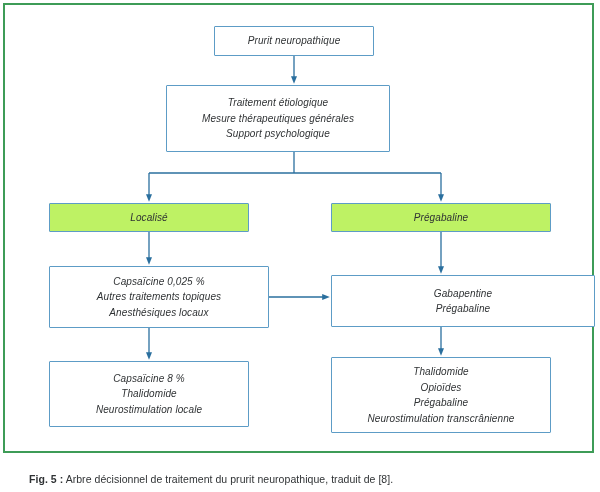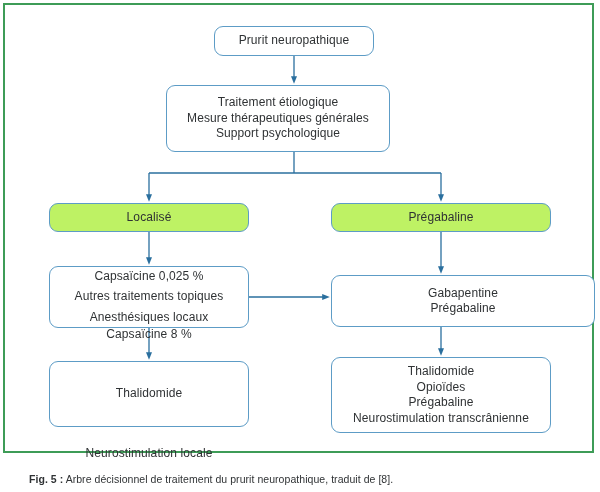--- a/index.html
+++ b/index.html
@@ -40,50 +40,51 @@
     width: 600px;
     height: 456px;
     pointer-events: none;
   }
 
   
   .node {
     position: absolute;
     box-sizing: border-box;
     border: 1.3px solid #5d9cc6;
-    border-radius: 9px;
+    border-radius: 1px;
     background: #ffffff;
     display: flex;
     flex-direction: column;
     align-items: center;
     justify-content: center;
     color: #2f3234;
-    font-size: 12px;
+    font-size: 10px;
     line-height: 15.5px;
     text-align: center;
     letter-spacing: .1px;
     padding: 2px 6px;
+    font-style: italic;
   }
   .node.filled {
     background: #bef264;
     border-color: #5d9cc6;
   }
   .node .line {
     display: block;
     white-space: nowrap;
   }
 
   
   #node-root        { left: 214px; top: 26px;  width: 160px; height: 30px; }
   #node-general     { left: 166px; top: 85px;  width: 224px; height: 67px; }
   #node-localise    { left: 49px;  top: 203px; width: 200px; height: 29px; }
   #node-generalise  { left: 331px; top: 203px; width: 220px; height: 29px; }
-  #node-topiques    { left: 49px;  top: 266px; width: 200px; height: 62px; justify-content: space-between; }
+  #node-topiques    { left: 49px;  top: 266px; width: 220px; height: 62px; }
   #node-gabapentine { left: 331px; top: 275px; width: 264px; height: 52px; }
-  #node-capsa8      { left: 49px;  top: 361px; width: 200px; height: 66px; gap: 44px; }
+  #node-capsa8      { left: 49px;  top: 361px; width: 200px; height: 66px; }
   #node-thalidomide { left: 331px; top: 357px; width: 220px; height: 76px; }
 
   
   #caption {
     position: absolute;
     left: 4px;
     top: 472px;
     width: 580px;
     font-size: 10.5px;
     line-height: 14px;

